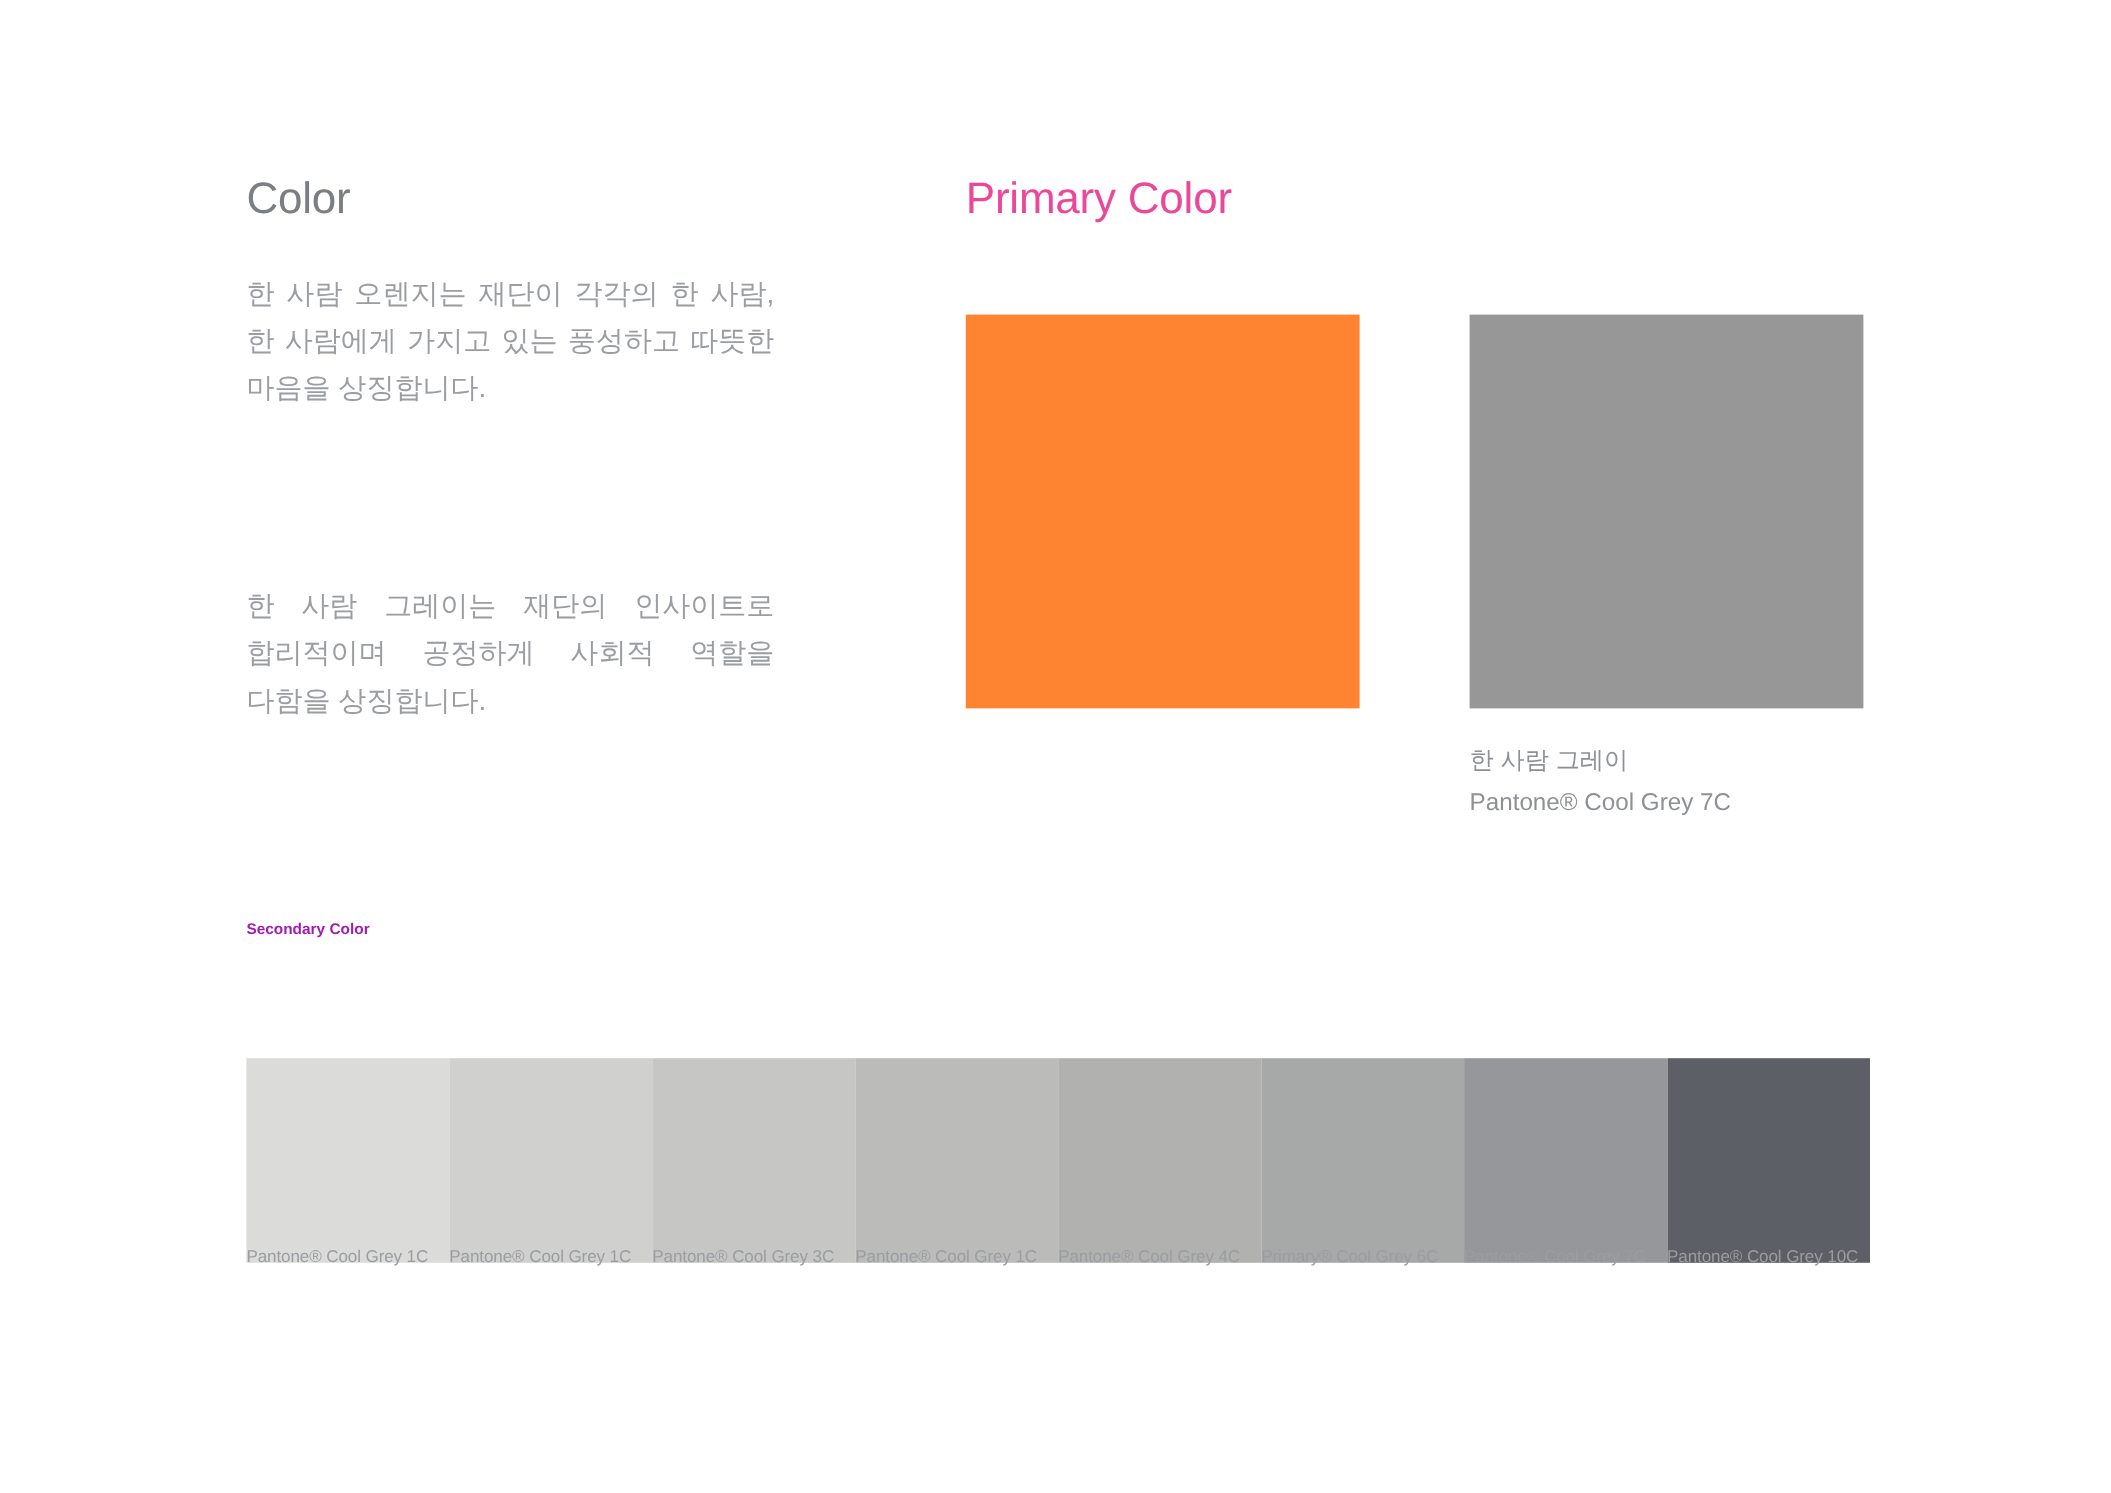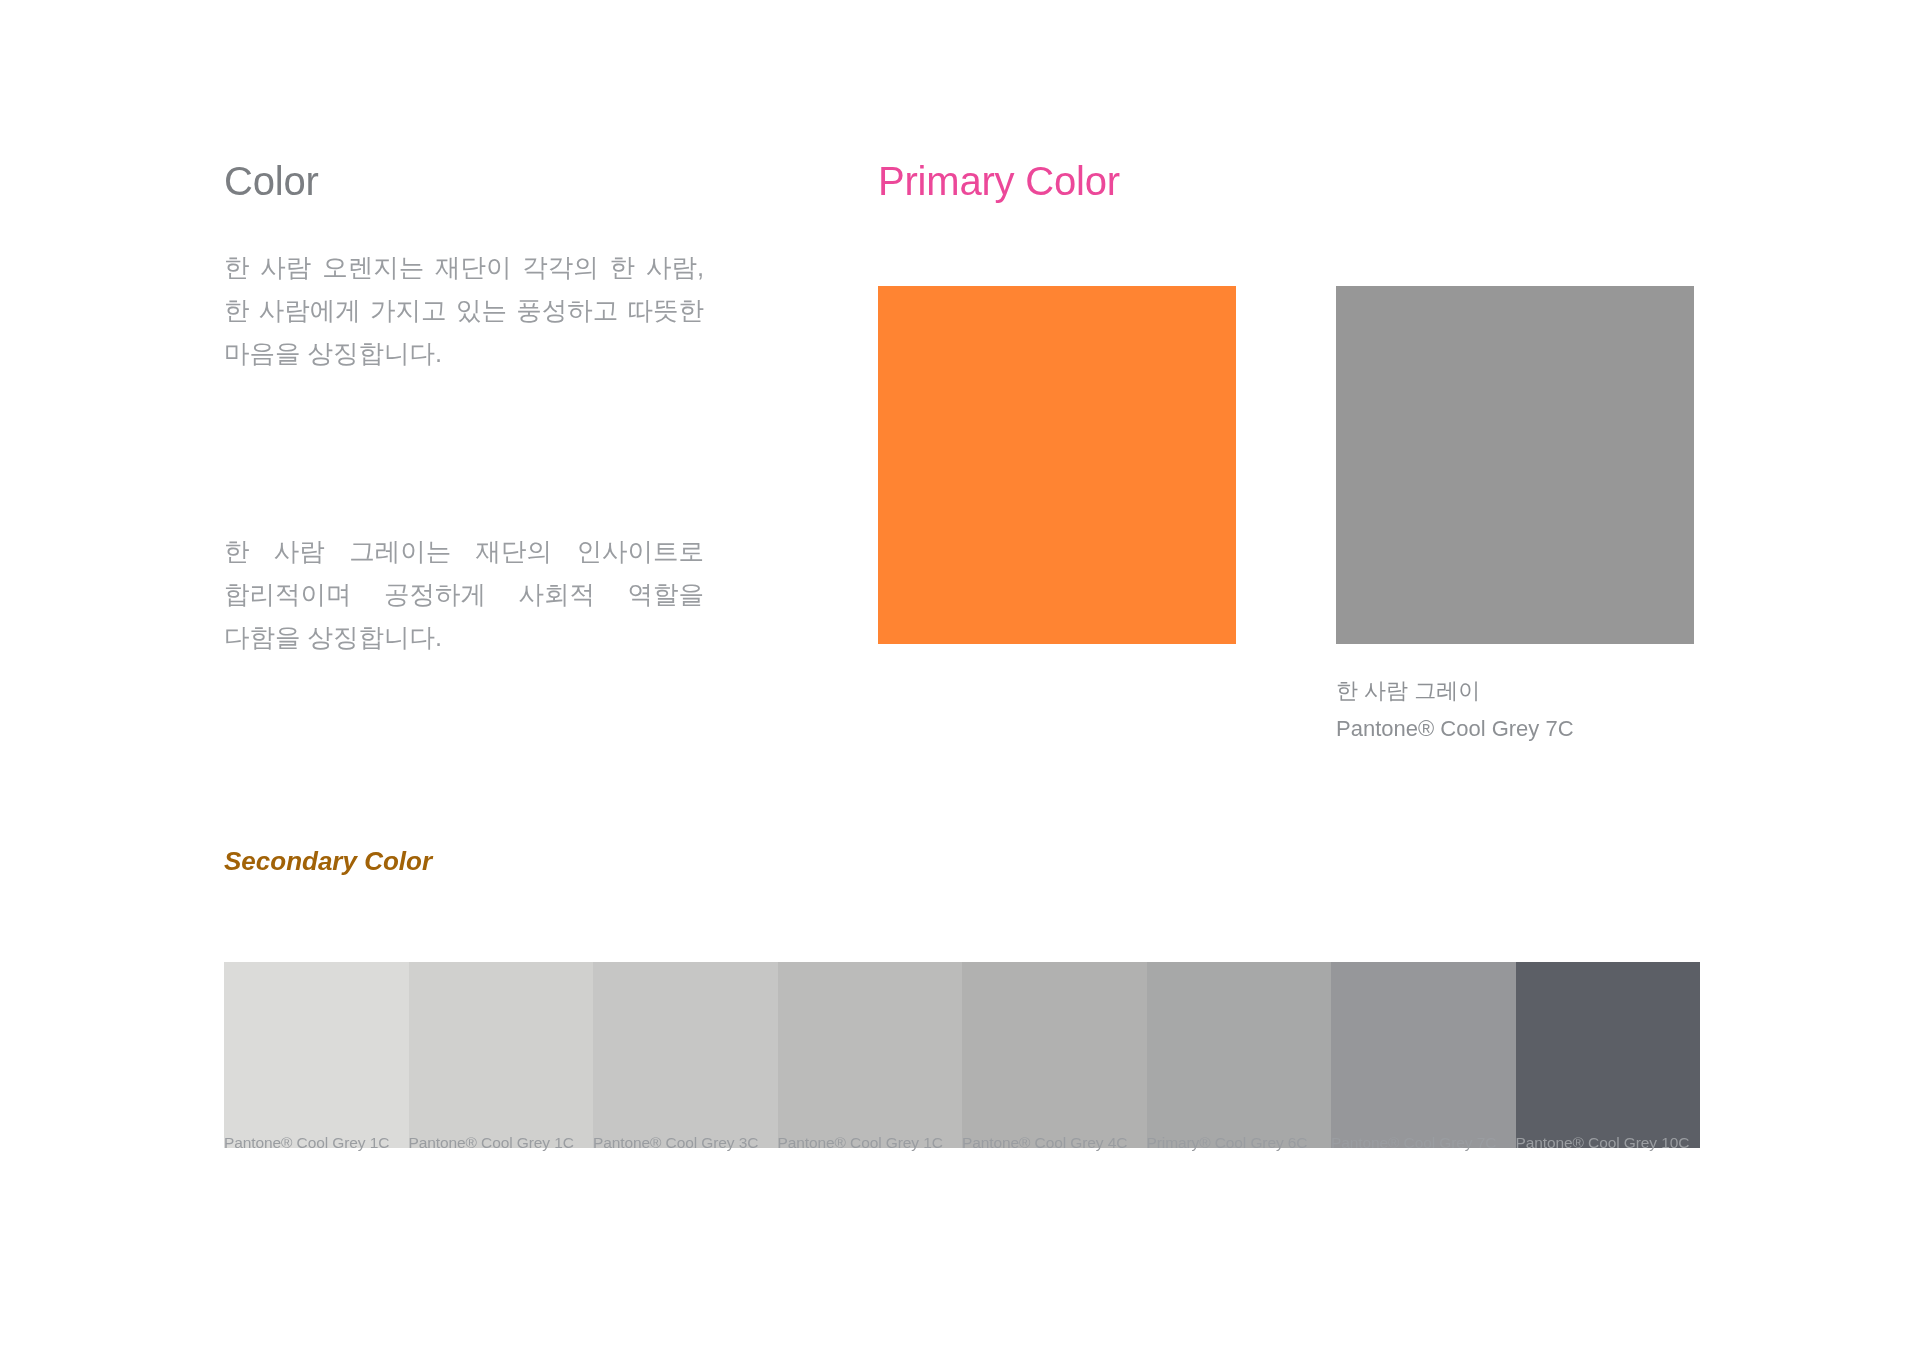--- a/index.html
+++ b/index.html
@@ -88,26 +88,25 @@
     color: #8d9094;
   }
   .primary-caption .name { display: block; }
   .primary-caption .code { display: block; }
 
   
   .h-secondary {
     position: absolute;
     left: 224px;
     top: 824px;
-    font-size: 26px;
+    font-size: 14px;
     font-weight: 600;
-    color: #a16207;
+    color: #a21caf;
     letter-spacing: 0px;
     white-space: nowrap;
-    font-style: italic;
   }
 
   .secondary-strip {
     position: absolute;
     left: 224px;
     top: 962px;
     width: 1476px;
     height: 186px;
     display: flex;
   }

